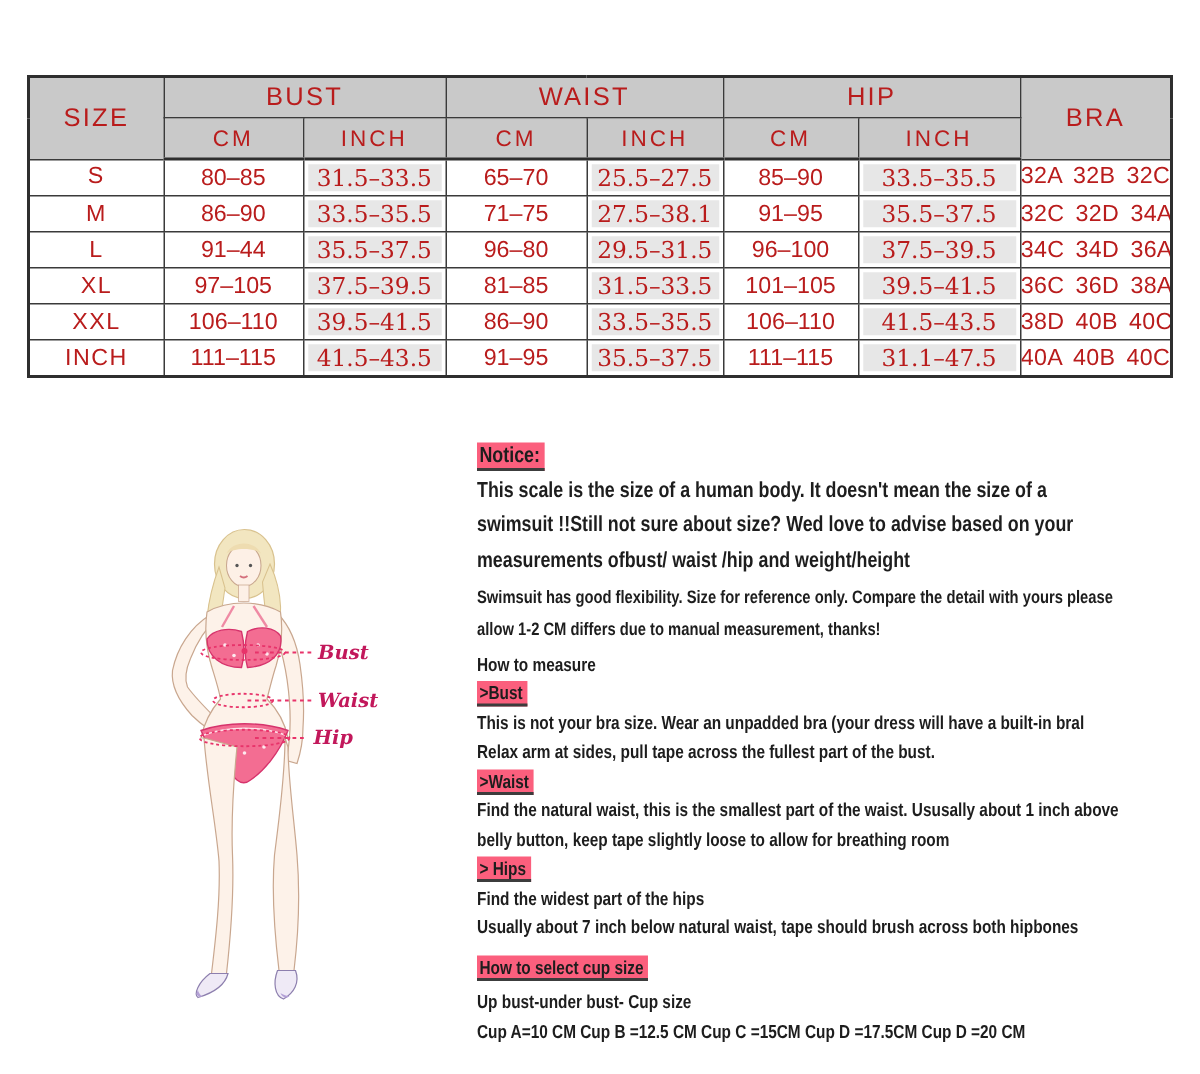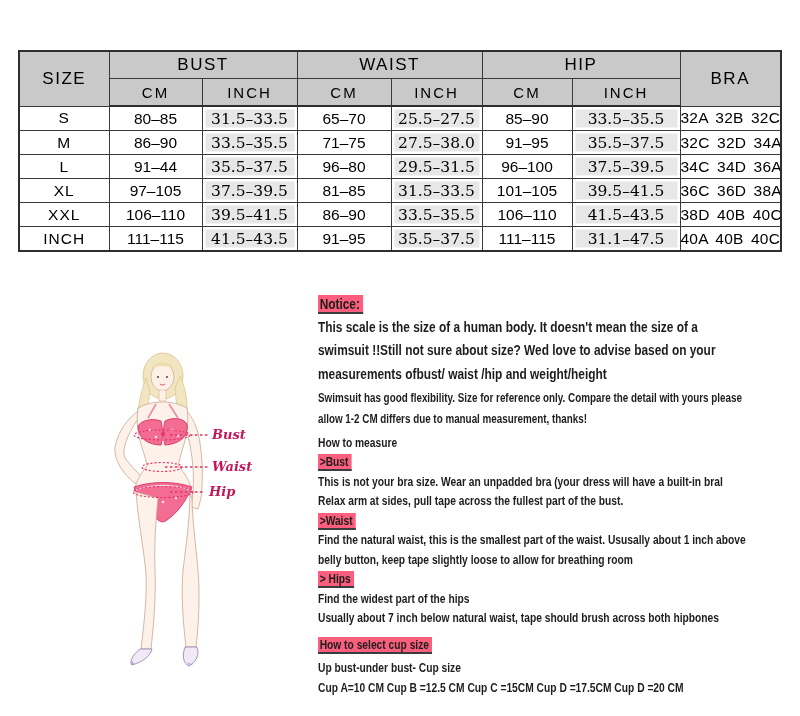--- a/index.html
+++ b/index.html
@@ -5,21 +5,21 @@
   html,body{margin:0;padding:0;}
   body{
     width:800px;height:716px;position:relative;background:#ffffff;
     font-family:"Liberation Sans",sans-serif;overflow:hidden;
   }
 
   
   .chart-wrap{position:absolute;left:18px;top:50px;}
   table.size-chart{
     border-collapse:collapse;table-layout:fixed;width:762px;
-    border:2.5px solid #2e2e2e;color:#000000;
+    border:2.5px solid #2e2e2e;color:#b91c1c;
   }
   table.size-chart th,table.size-chart td{
     border:1.5px solid #3a3a3a;text-align:center;vertical-align:middle;
     padding:0;overflow:hidden;white-space:nowrap;
   }
   table.size-chart thead th{
     background:#c9c9c9;font-weight:normal;height:26px;
     font-size:17px;letter-spacing:1.5px;
   }
   table.size-chart thead tr.sub th{font-size:15px;letter-spacing:2px;height:26px;}
@@ -100,21 +100,21 @@
         <td class="inch-col">25.5–27.5</td>
         <td>85–90</td>
         <td class="inch-col">33.5–35.5</td>
         <td class="bra-col">32A 32B 32C 32D</td>
       </tr>
       <tr>
         <td class="size-col">M</td>
         <td>86–90</td>
         <td class="inch-col">33.5–35.5</td>
         <td>71–75</td>
-        <td class="inch-col">27.5–38.0</td>
+        <td class="inch-col">27.5–38.1</td>
         <td>91–95</td>
         <td class="inch-col">35.5–37.5</td>
         <td class="bra-col">32C 32D 34A 34B</td>
       </tr>
       <tr>
         <td class="size-col">L</td>
         <td>91–44</td>
         <td class="inch-col">35.5–37.5</td>
         <td>96–80</td>
         <td class="inch-col">29.5–31.5</td>

